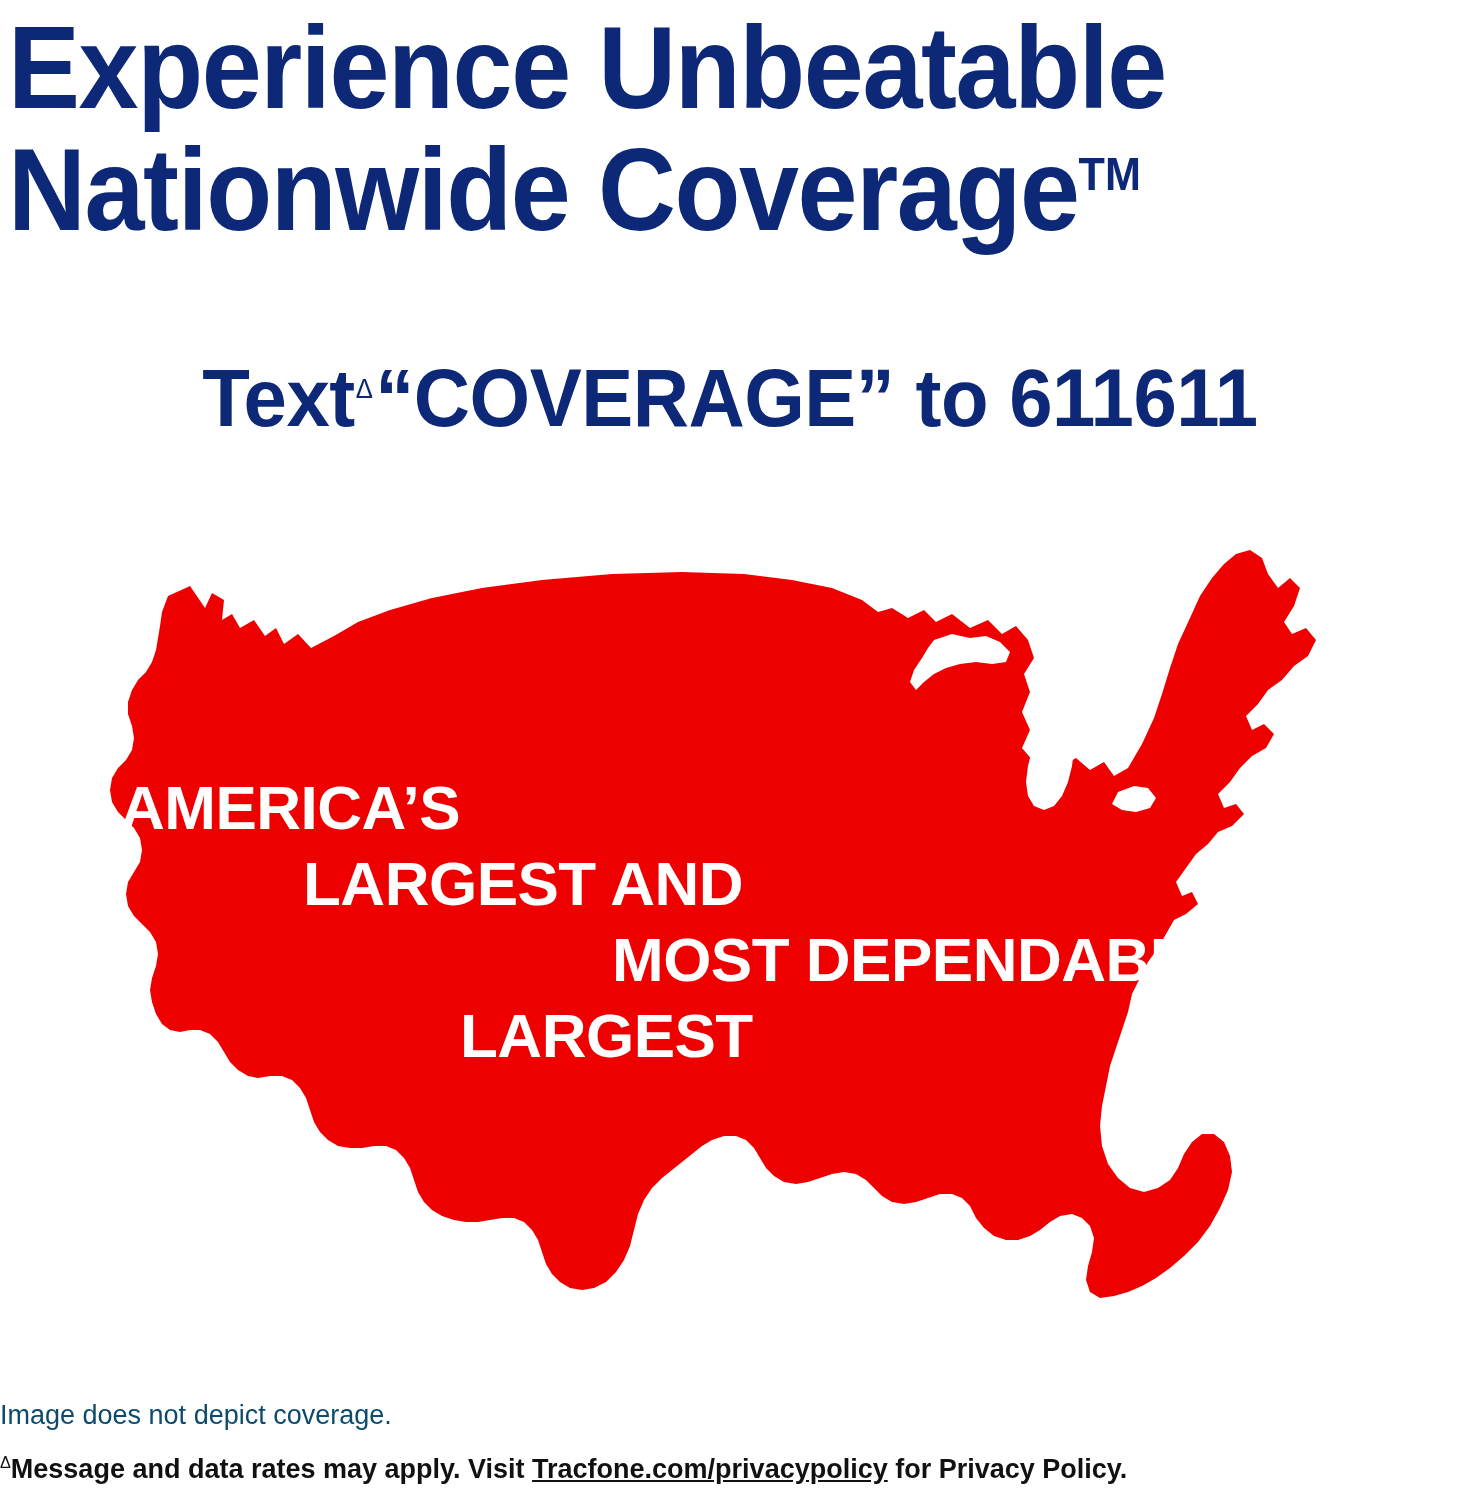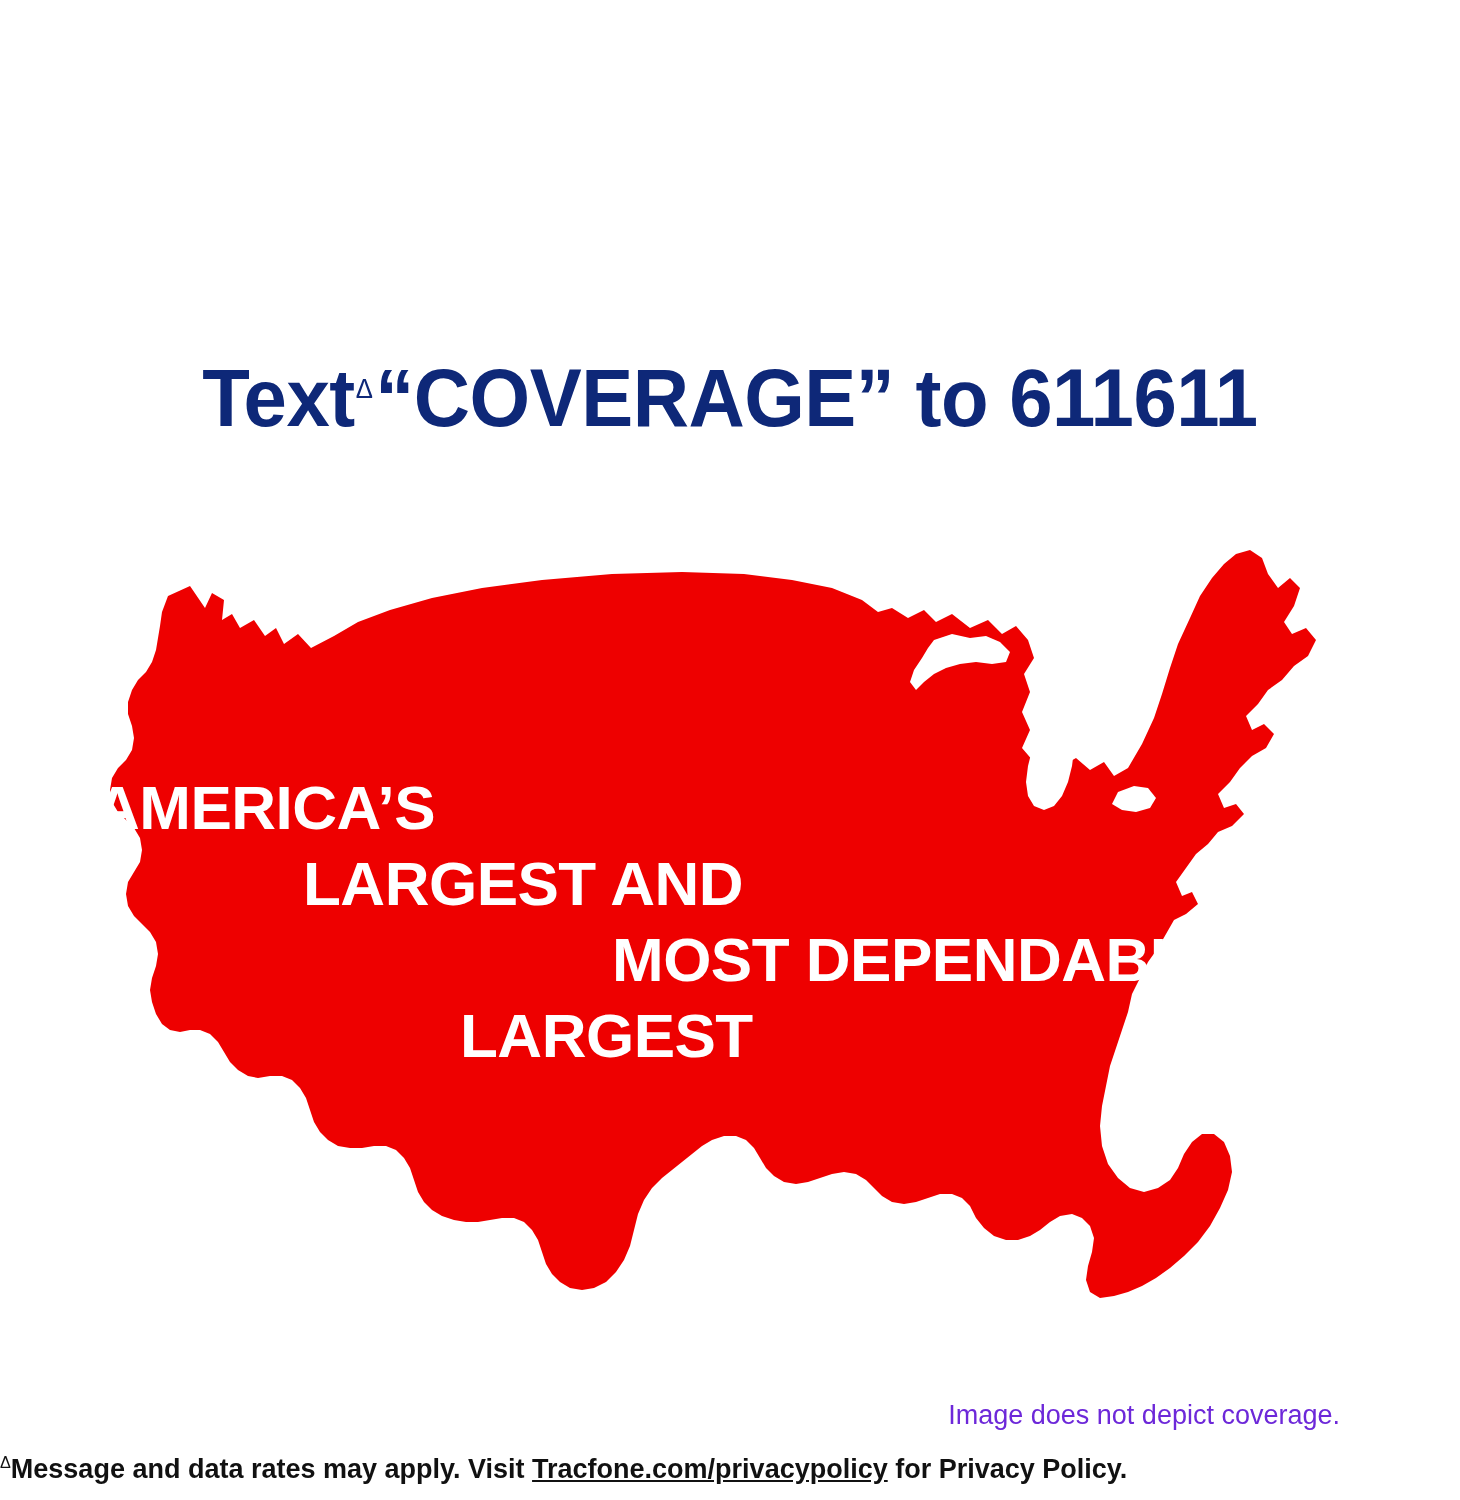--- a/index.html
+++ b/index.html
@@ -99,33 +99,33 @@
   }
   .overlay-line {
     color: #ffffff;
     font-family: "Liberation Sans", sans-serif;
     font-weight: bold;
     font-size: 62px;
     line-height: 76px;
     letter-spacing: -0.5px;
     white-space: nowrap;
   }
-  .ol1 { padding-left: 95px; }
+  .ol1 { padding-left: 120px; }
   .ol2 { padding-left: 303px; }
   .ol3 { padding-left: 380px; text-align: center; }
   .ol4 { padding-left: 460px; }
 
   
   .footer-note {
     position: absolute;
     left: 0;
     top: 1398px;
     width: 1340px;
-    text-align: right;
-    color: #6d28d9;
+    text-align: left;
+    color: #0c4a6e;
     font-family: "Liberation Sans", sans-serif;
     font-size: 27px;
     line-height: 34px;
     white-space: nowrap;
   }
   .footer-disclaimer {
     position: absolute;
     left: 0;
     top: 1452px;
     width: 1460px;
@@ -147,20 +147,24 @@
     font-weight: bold;
     text-decoration: underline;
     color: #111111;
   }
 </style>
 </head>
 <body>
 
 <div id="page">
 
+  <div class="headline-block">
+    <div class="headline-line l1">Experience Unbeatable</div>
+    <div class="headline-line l2"><span>Nationwide Coverage</span><span class="tm-sup">TM</span></div>
+  </div>
 
   <div class="subheadline"><span>Text</span><span class="delta-sup">Δ</span><span>“COVERAGE” to 611611</span></div>
 
   <div class="map-wrap">
     <svg viewBox="0 0 1250 800" xmlns="http://www.w3.org/2000/svg">
       <path fill="#EE0000" fill-rule="evenodd" d="M 96 48
                L 118 38 L 133 60 L 140 45 L 152 52 L 150 72 L 160 66 L 168 80
                L 182 72 L 193 88 L 204 80 L 212 96 L 226 86 L 239 100
                L 262 88 L 286 74 L 318 62 L 360 50 L 410 40 L 470 32
                L 540 26 L 610 24 L 672 26 L 720 32 L 760 40 L 790 52

